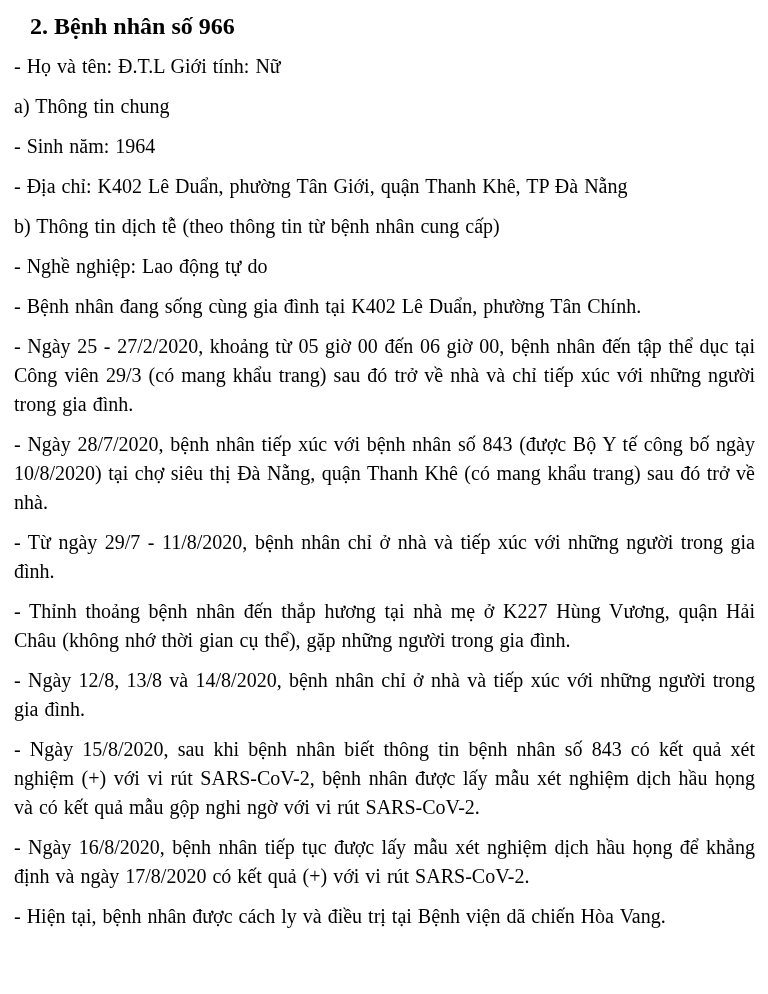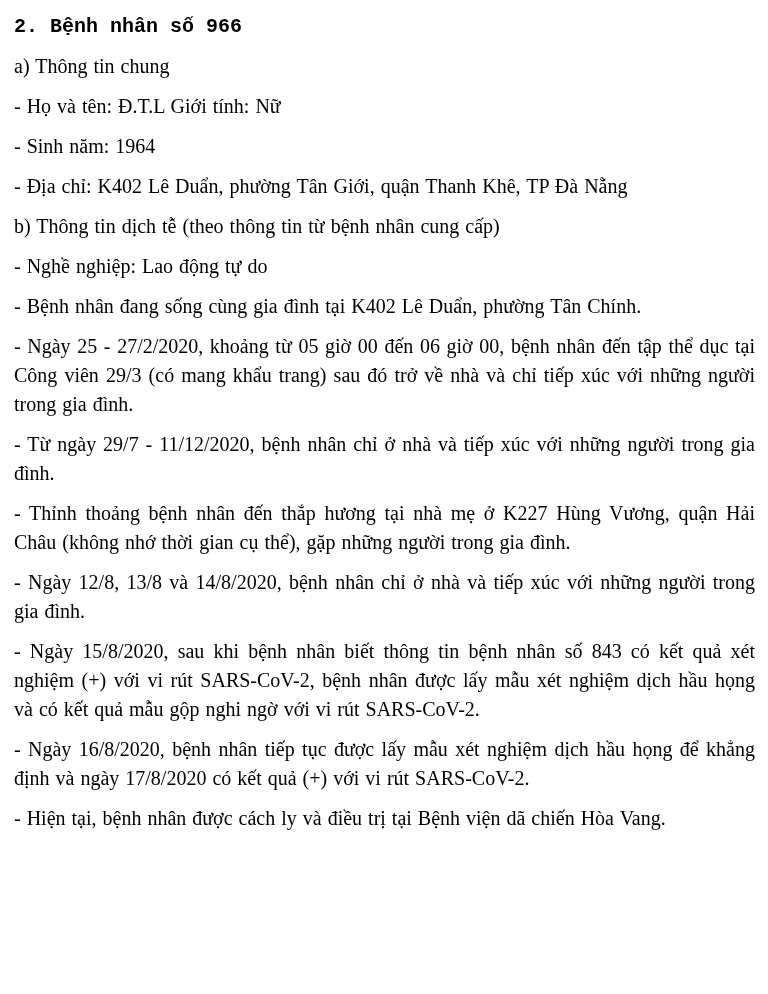--- a/index.html
+++ b/index.html
@@ -15,49 +15,49 @@
     color: #000000;
   }
   .page {
     box-sizing: border-box;
     width: 768px;
     height: 994px;
     padding: 12px 13px 0 14px;
     background: #ffffff;
   }
   .doc-heading {
-    font-size: 20px;
+    font-size: 24px;
     line-height: 29px;
     font-weight: bold;
-    margin: 0 0 11px 0;
-    font-family: Liberation Mono, monospace;
+    margin: 0 0 11px 16px;
   }
   .doc-paragraph {
     font-size: 20px;
     line-height: 29px;
     margin: 0 0 11px 0;
     text-align: justify;
     word-spacing: 1px;
   }
 </style>
 </head>
 <body>
 
 <div class="page">
 
   <p class="doc-heading">2. Bệnh nhân số 966</p>
 
+  <p class="doc-paragraph">- Họ và tên: Đ.T.L Giới tính: Nữ</p>
   <p class="doc-paragraph">a) Thông tin chung</p>
-  <p class="doc-paragraph">- Họ và tên: Đ.T.L Giới tính: Nữ</p>
   <p class="doc-paragraph">- Sinh năm: 1964</p>
   <p class="doc-paragraph">- Địa chỉ: K402 Lê Duẩn, phường Tân Giới, quận Thanh Khê, TP Đà Nẵng</p>
   <p class="doc-paragraph">b) Thông tin dịch tễ (theo thông tin từ bệnh nhân cung cấp)</p>
   <p class="doc-paragraph">- Nghề nghiệp: Lao động tự do</p>
   <p class="doc-paragraph">- Bệnh nhân đang sống cùng gia đình tại K402 Lê Duẩn, phường Tân Chính.</p>
   <p class="doc-paragraph">- Ngày 25 - 27/2/2020, khoảng từ 05 giờ 00 đến 06 giờ 00, bệnh nhân đến tập thể dục tại Công viên 29/3 (có mang khẩu trang) sau đó trở về nhà và chỉ tiếp xúc với những người trong gia đình.</p>
-  <p class="doc-paragraph">- Từ ngày 29/7 - 11/12/2020, bệnh nhân chỉ ở nhà và tiếp xúc với những người trong gia đình.</p>
+  <p class="doc-paragraph">- Ngày 28/7/2020, bệnh nhân tiếp xúc với bệnh nhân số 843 (được Bộ Y tế công bố ngày 10/8/2020) tại chợ siêu thị Đà Nẵng, quận Thanh Khê (có mang khẩu trang) sau đó trở về nhà.</p>
+  <p class="doc-paragraph">- Từ ngày 29/7 - 11/8/2020, bệnh nhân chỉ ở nhà và tiếp xúc với những người trong gia đình.</p>
   <p class="doc-paragraph">- Thỉnh thoảng bệnh nhân đến thắp hương tại nhà mẹ ở K227 Hùng Vương, quận Hải Châu (không nhớ thời gian cụ thể), gặp những người trong gia đình.</p>
   <p class="doc-paragraph">- Ngày 12/8, 13/8 và 14/8/2020, bệnh nhân chỉ ở nhà và tiếp xúc với những người trong gia đình.</p>
   <p class="doc-paragraph">- Ngày 15/8/2020, sau khi bệnh nhân biết thông tin bệnh nhân số 843 có kết quả xét nghiệm (+) với vi rút SARS-CoV-2, bệnh nhân được lấy mẫu xét nghiệm dịch hầu họng và có kết quả mẫu gộp nghi ngờ với vi rút SARS-CoV-2.</p>
   <p class="doc-paragraph">- Ngày 16/8/2020, bệnh nhân tiếp tục được lấy mẫu xét nghiệm dịch hầu họng để khẳng định và ngày 17/8/2020 có kết quả (+) với vi rút SARS-CoV-2.</p>
   <p class="doc-paragraph">- Hiện tại, bệnh nhân được cách ly và điều trị tại Bệnh viện dã chiến Hòa Vang.</p>
 
 </div>
 
 </body></html>

